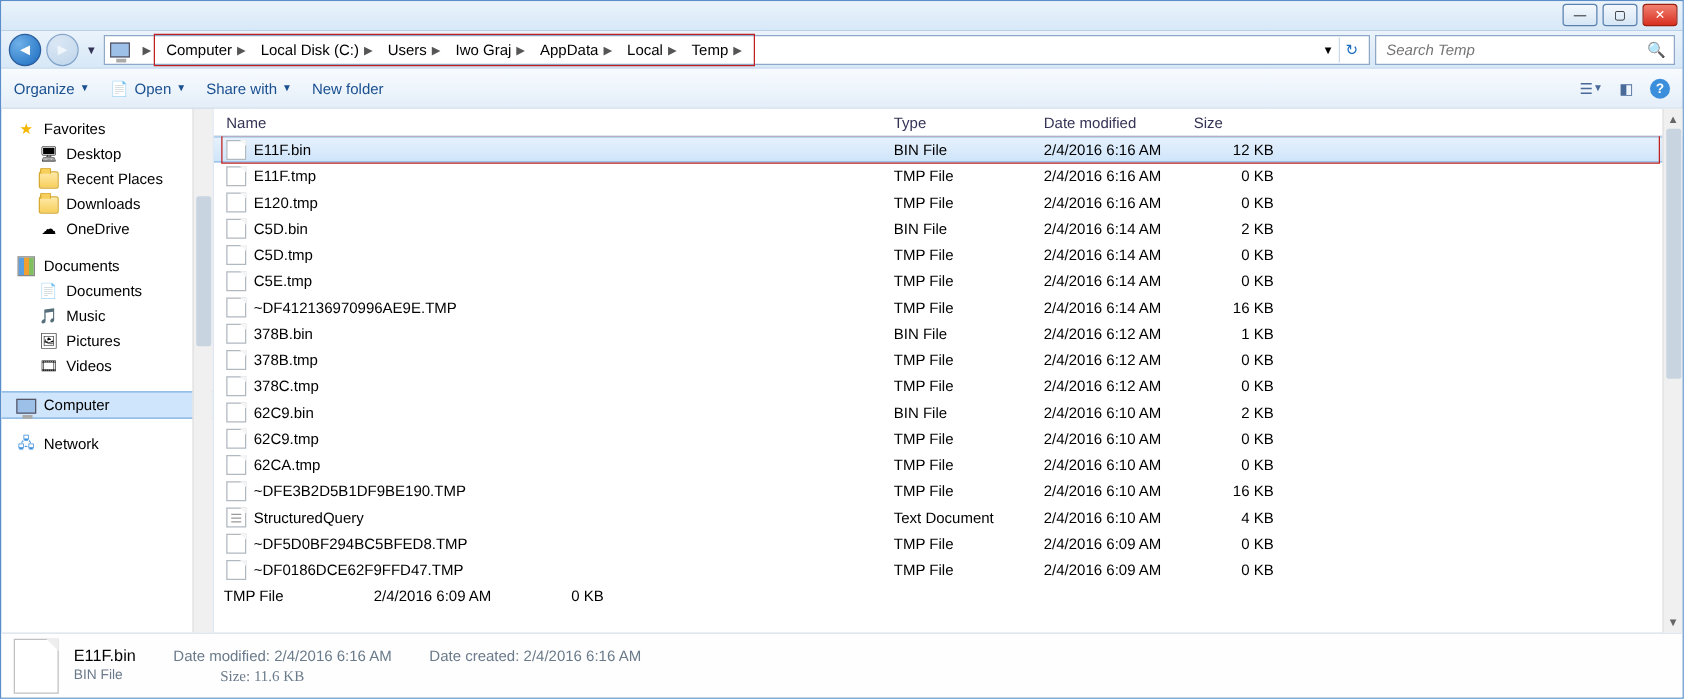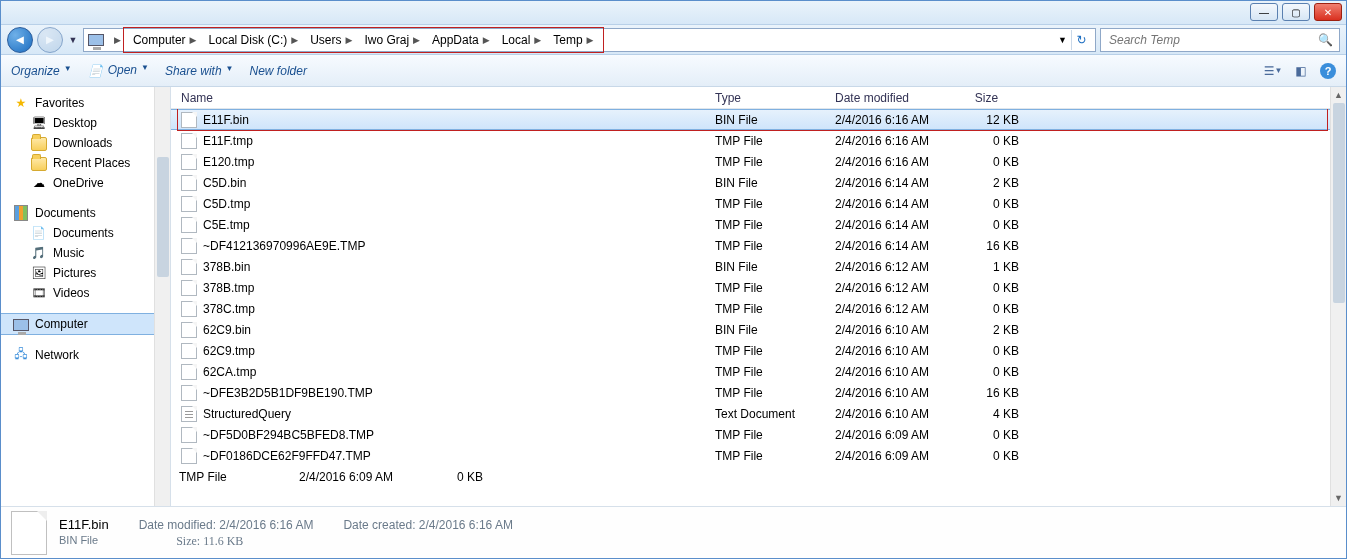--- a/index.html
+++ b/index.html
@@ -93,21 +93,21 @@
     font-family:inherit;
   }
   .toolbar {
     height:32px;
     background: linear-gradient(#f7fbff, #e4eef8);
     border-bottom:1px solid #c8d8e8;
     display:flex; align-items:center;
     padding:0 10px;
     gap:16px;
   }
-  .tool { color:#1a5090; display:flex; gap:4px;font-style:italic;}
+  .tool { color:#1a5090; display:flex; align-items:center; gap:4px;}
   .tool .dd { font-size:8px;}
   .tool.blue { color:#1a5090;}
   .toolbar-right { margin-left:auto; display:flex; gap:10px; align-items:center;}
   .toolbar-right .icn { width:18px; height:18px; display:flex;align-items:center;justify-content:center;}
 
   .maincols {
     display:flex;
     height: calc(100% - 24px - 30px - 32px - 52px);
   }
   .sidebar {
@@ -151,21 +151,21 @@
     border-bottom:1px solid #e0e6ec;
     display:flex; align-items:center;
     color:#335;
     background:#fff;
     padding-right:16px;
   }
   .col { padding:0 8px; border-right:1px solid transparent; }
   .col.name { width:536px; padding-left:10px;}
   .col.type { width:120px;}
   .col.date { width:120px;}
-  .col.size { width:80px; text-align:center;}
+  .col.size { width:80px; text-align:left;}
   .rows {
     flex:1;
     overflow:hidden;
     position:relative;
   }
   .row {
     height:21px; display:flex; align-items:center;
     padding-right:16px;
   }
   .row .cell { padding:0 8px;}
@@ -361,27 +361,27 @@
       </div>
       <div id="fav-items">
           <div class="side-item">
             <span class="icon16">🖥</span>
             <span>Desktop</span>
           </div>
           <div class="side-item">
             <span class="icon16">
               <span class="folder-ico"></span>
             </span>
-            <span>Downloads</span>
+            <span>Recent Places</span>
           </div>
           <div class="side-item">
             <span class="icon16">
               <span class="folder-ico"></span>
             </span>
-            <span>Recent Places</span>
+            <span>Downloads</span>
           </div>
           <div class="side-item">
             <span class="icon16">☁</span>
             <span>OneDrive</span>
           </div>
         </div>
     </div>
     <div class="side-group">
       <div class="side-head">
         <span class="icon16">

